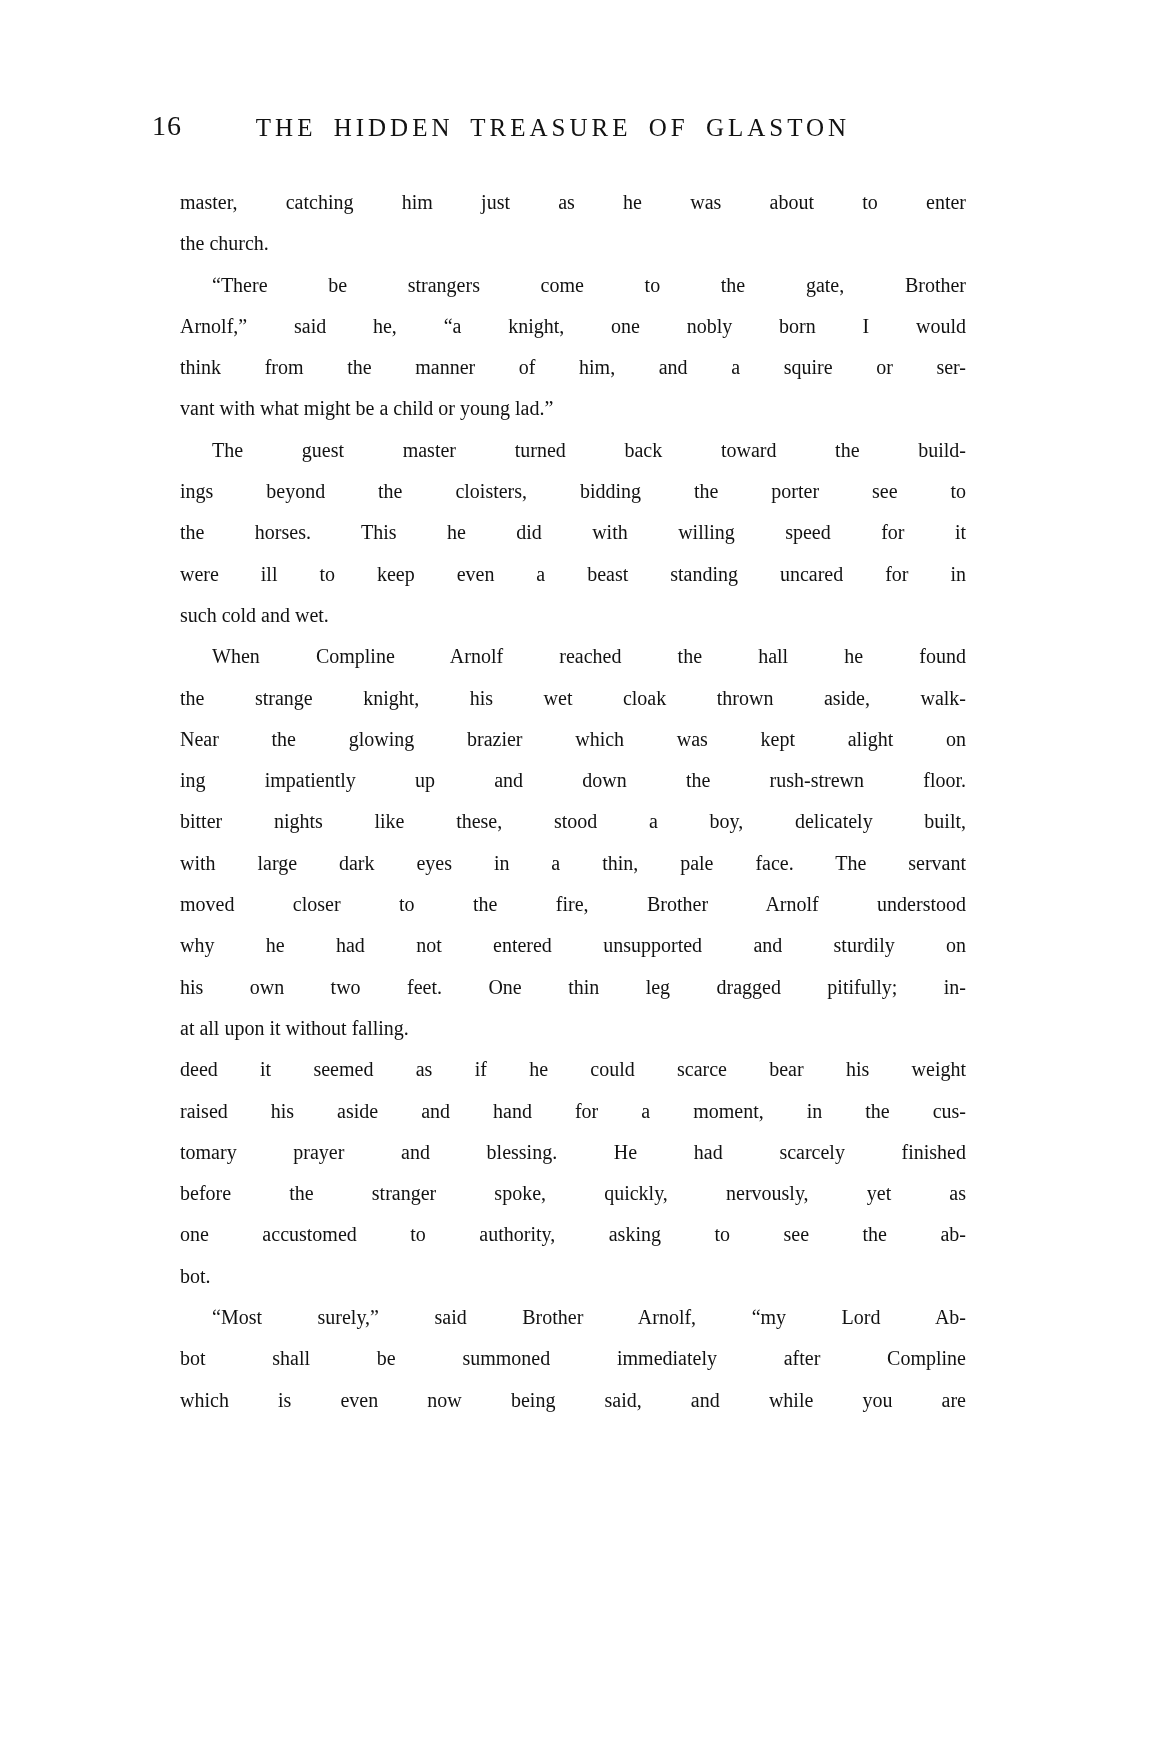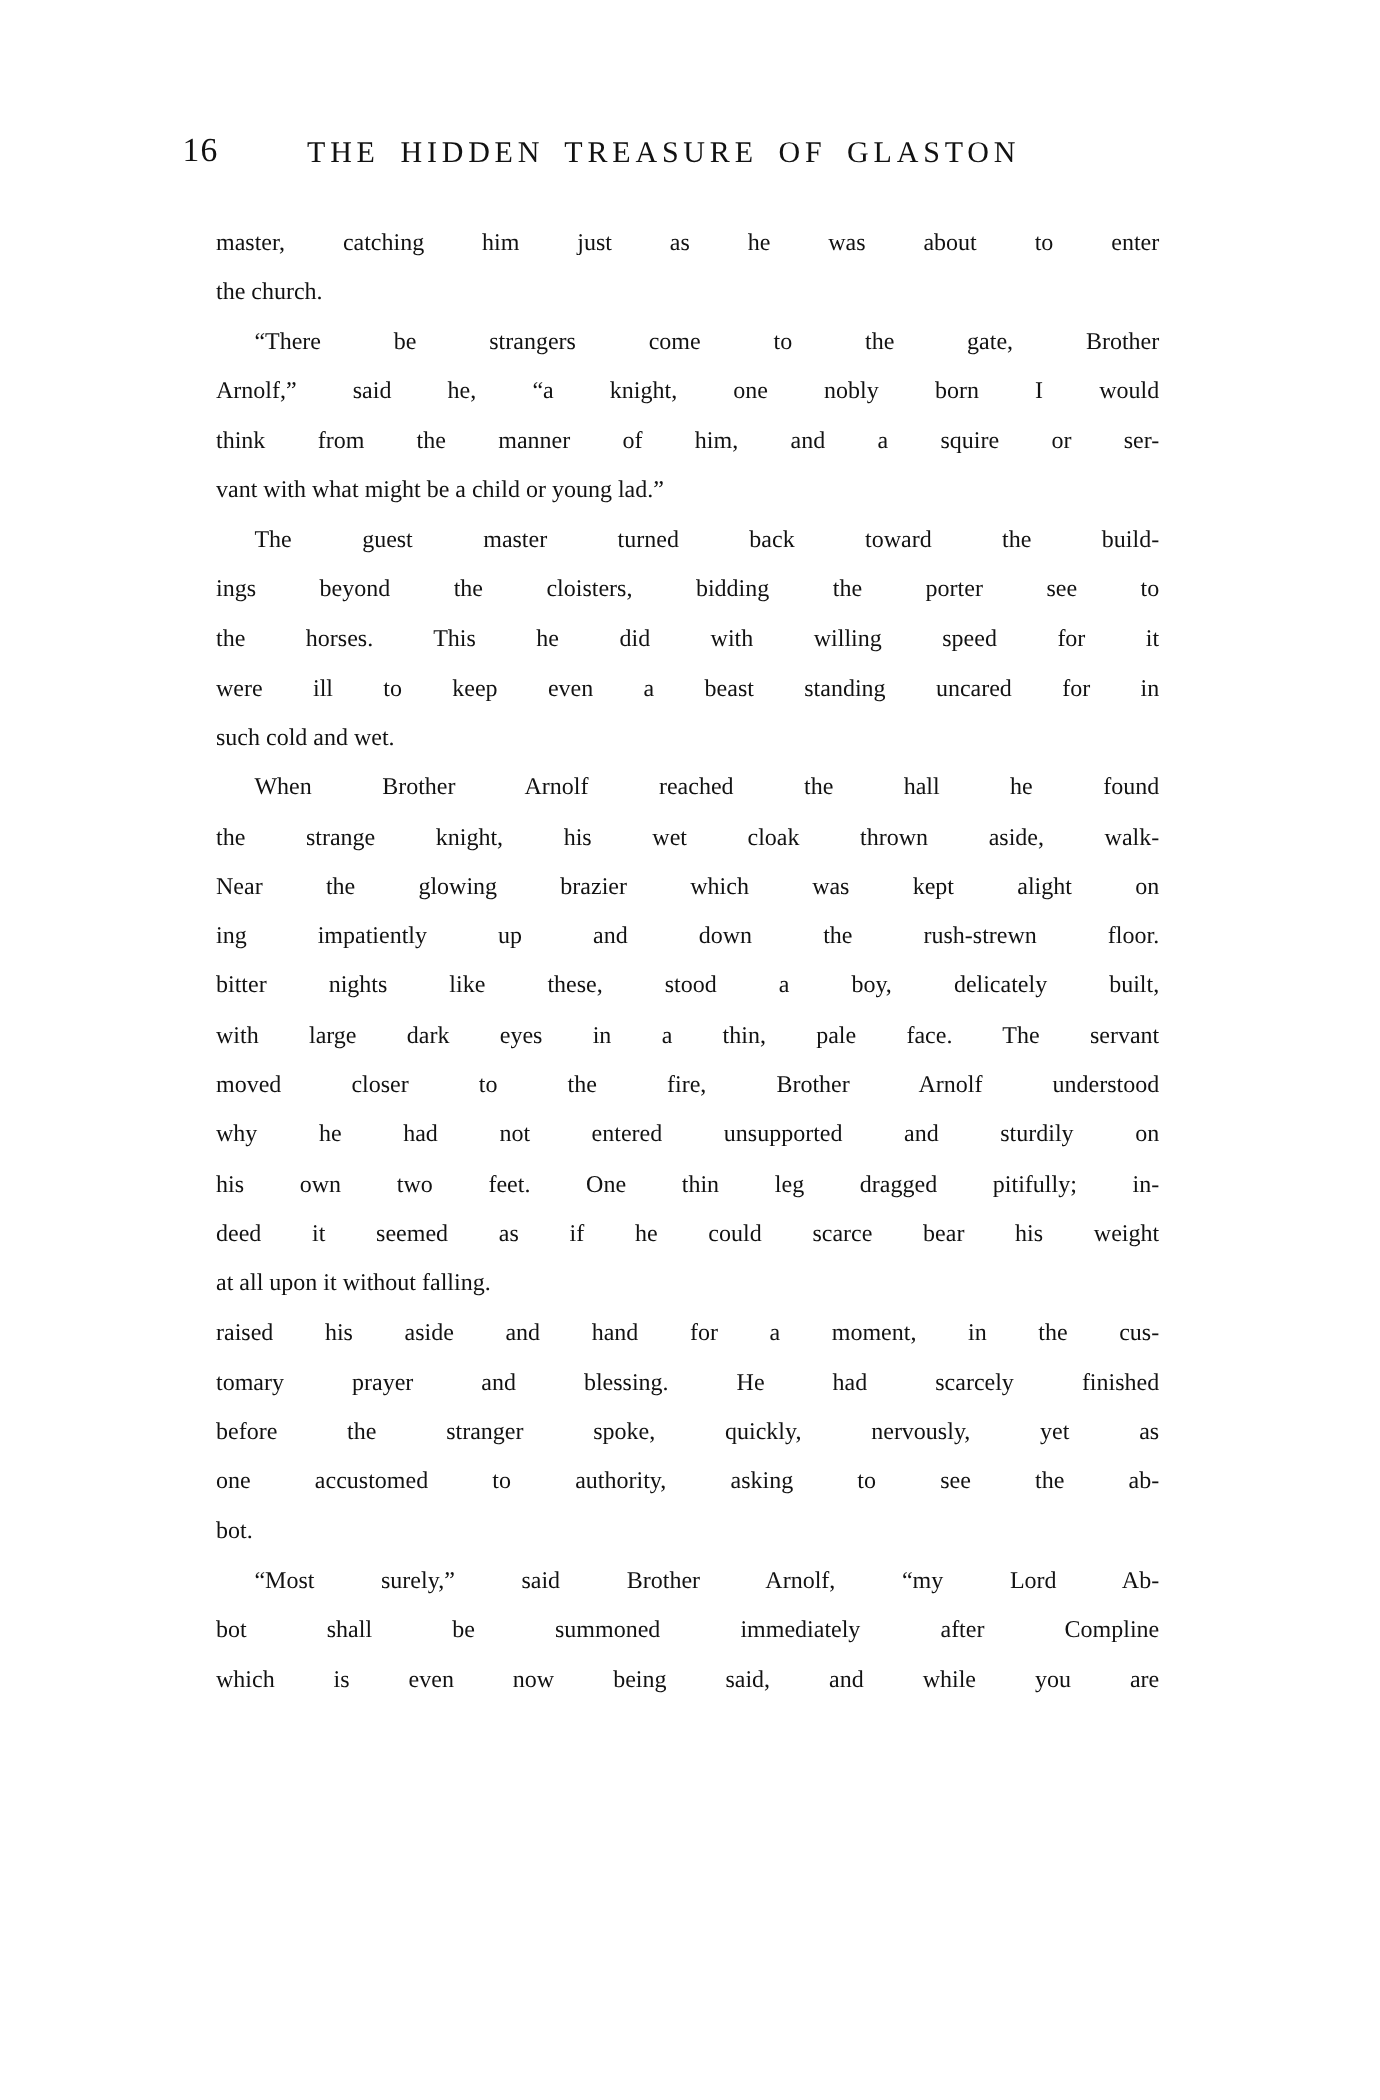--- a/index.html
+++ b/index.html
@@ -76,31 +76,31 @@
       <div class="line end">the church.</div>
       <div class="line indent">“There be strangers come to the gate, Brother</div>
       <div class="line">Arnolf,” said he, “a knight, one nobly born I would</div>
       <div class="line">think from the manner of him, and a squire or ser-</div>
       <div class="line end">vant with what might be a child or young lad.”</div>
       <div class="line indent">The guest master turned back toward the build-</div>
       <div class="line">ings beyond the cloisters, bidding the porter see to</div>
       <div class="line">the horses. This he did with willing speed for it</div>
       <div class="line">were ill to keep even a beast standing uncared for in</div>
       <div class="line end">such cold and wet.</div>
-      <div class="line indent">When Brother Arnolf reached the hall he found</div>
+      <div class="line indent">When Compline Arnolf reached the hall he found</div>
       <div class="line">the strange knight, his wet cloak thrown aside, walk-</div>
       <div class="line">Near the glowing brazier which was kept alight on</div>
       <div class="line">ing impatiently up and down the rush-strewn floor.</div>
       <div class="line">bitter nights like these, stood a boy, delicately built,</div>
       <div class="line">with large dark eyes in a thin, pale face. The servant</div>
       <div class="line">moved closer to the fire, Brother Arnolf understood</div>
       <div class="line">why he had not entered unsupported and sturdily on</div>
       <div class="line">his own two feet. One thin leg dragged pitifully; in-</div>
+      <div class="line end">at all upon it without falling.</div>
       <div class="line">deed it seemed as if he could scarce bear his weight</div>
-      <div class="line end">at all upon it without falling.</div>
       <div class="line">raised his aside and hand for a moment, in the cus-</div>
       <div class="line">tomary prayer and blessing. He had scarcely finished</div>
       <div class="line">before the stranger spoke, quickly, nervously, yet as</div>
       <div class="line">one accustomed to authority, asking to see the ab-</div>
       <div class="line end">bot.</div>
       <div class="line indent">“Most surely,” said Brother Arnolf, “my Lord Ab-</div>
       <div class="line">bot shall be summoned immediately after Compline</div>
       <div class="line">which is even now being said, and while you are</div>
     </div>
 </div>

